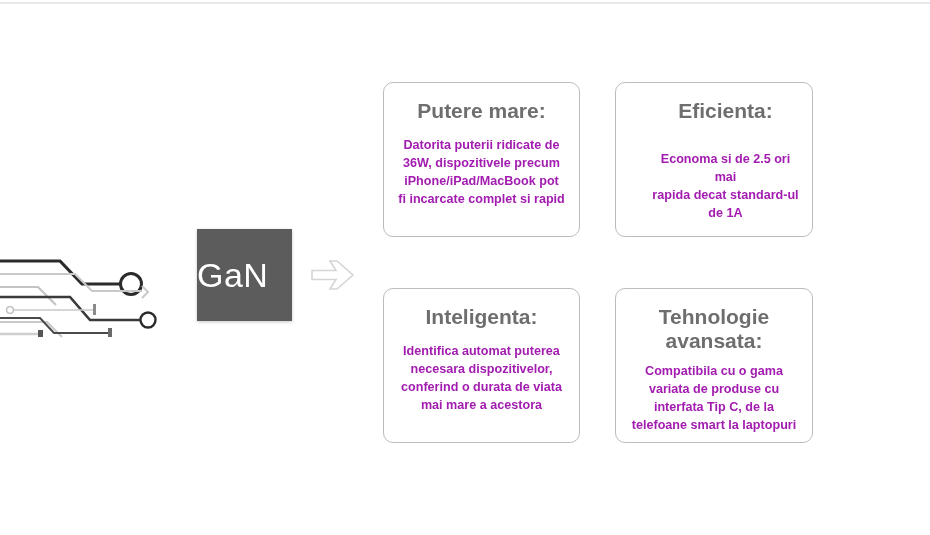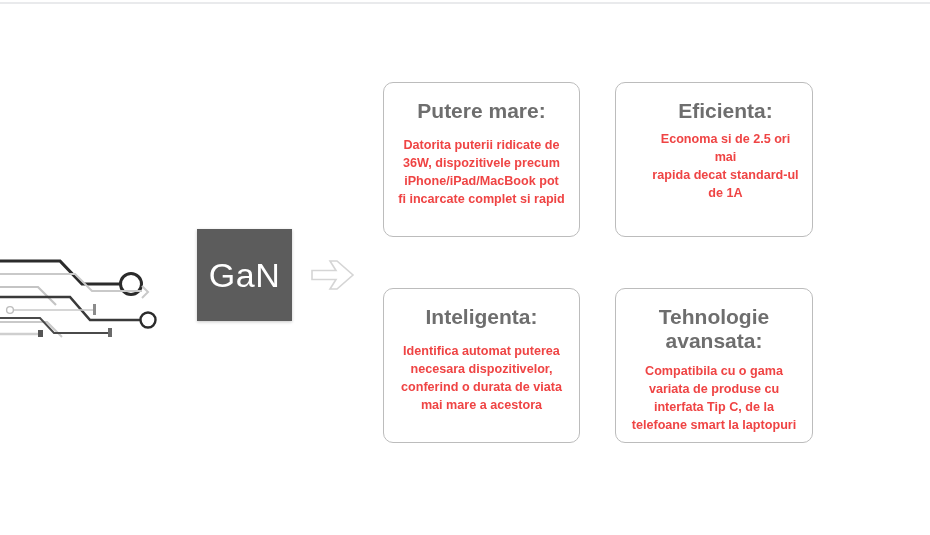--- a/index.html
+++ b/index.html
@@ -43,21 +43,20 @@
   .gan-block {
     position: absolute;
     left: 197px;
     top: 229px;
     width: 95px;
     height: 92px;
     background: #5c5c5c;
     box-shadow: 0 1px 3px rgba(0,0,0,0.22);
     display: flex;
     align-items: center;
-    justify-content: center;
   }
   .gan-label {
     color: #ffffff;
     font-size: 34px;
     font-weight: 300;
     letter-spacing: 0.5px;
     line-height: 1;
     font-family: "Liberation Sans", sans-serif;
   }
 
@@ -85,35 +84,35 @@
   }
   .card-title {
     color: #6e6e6e;
     font-size: 21px;
     font-weight: bold;
     text-align: center;
     line-height: 1.14;
     margin: 6px 0 0 0;
   }
   .card-body {
-    color: #ef4444;
+    color: #a21caf;
     font-size: 12.6px;
     font-weight: bold;
     text-align: center;
     line-height: 1.42;
     margin-top: 14px;
     white-space: pre-line;
   }
 
   #card-0 { left: 383px; top: 82px;  width: 197px; height: 155px; }
   #card-1 { left: 615px; top: 82px;  width: 198px; height: 155px; padding-left: 35px; }
   #card-2 { left: 383px; top: 288px; width: 197px; height: 155px; }
   #card-3 { left: 615px; top: 288px; width: 198px; height: 155px; }
 
-  #card-1 .card-body { margin-top: 8px; }
+  #card-1 .card-body { margin-top: 28px; }
   #card-3 .card-body { margin-top: 10px; }
 </style>
 </head>
 <body>
 
 <div id="stage">
 
   <div class="top-rule"></div>
 
   <div class="circuit">

